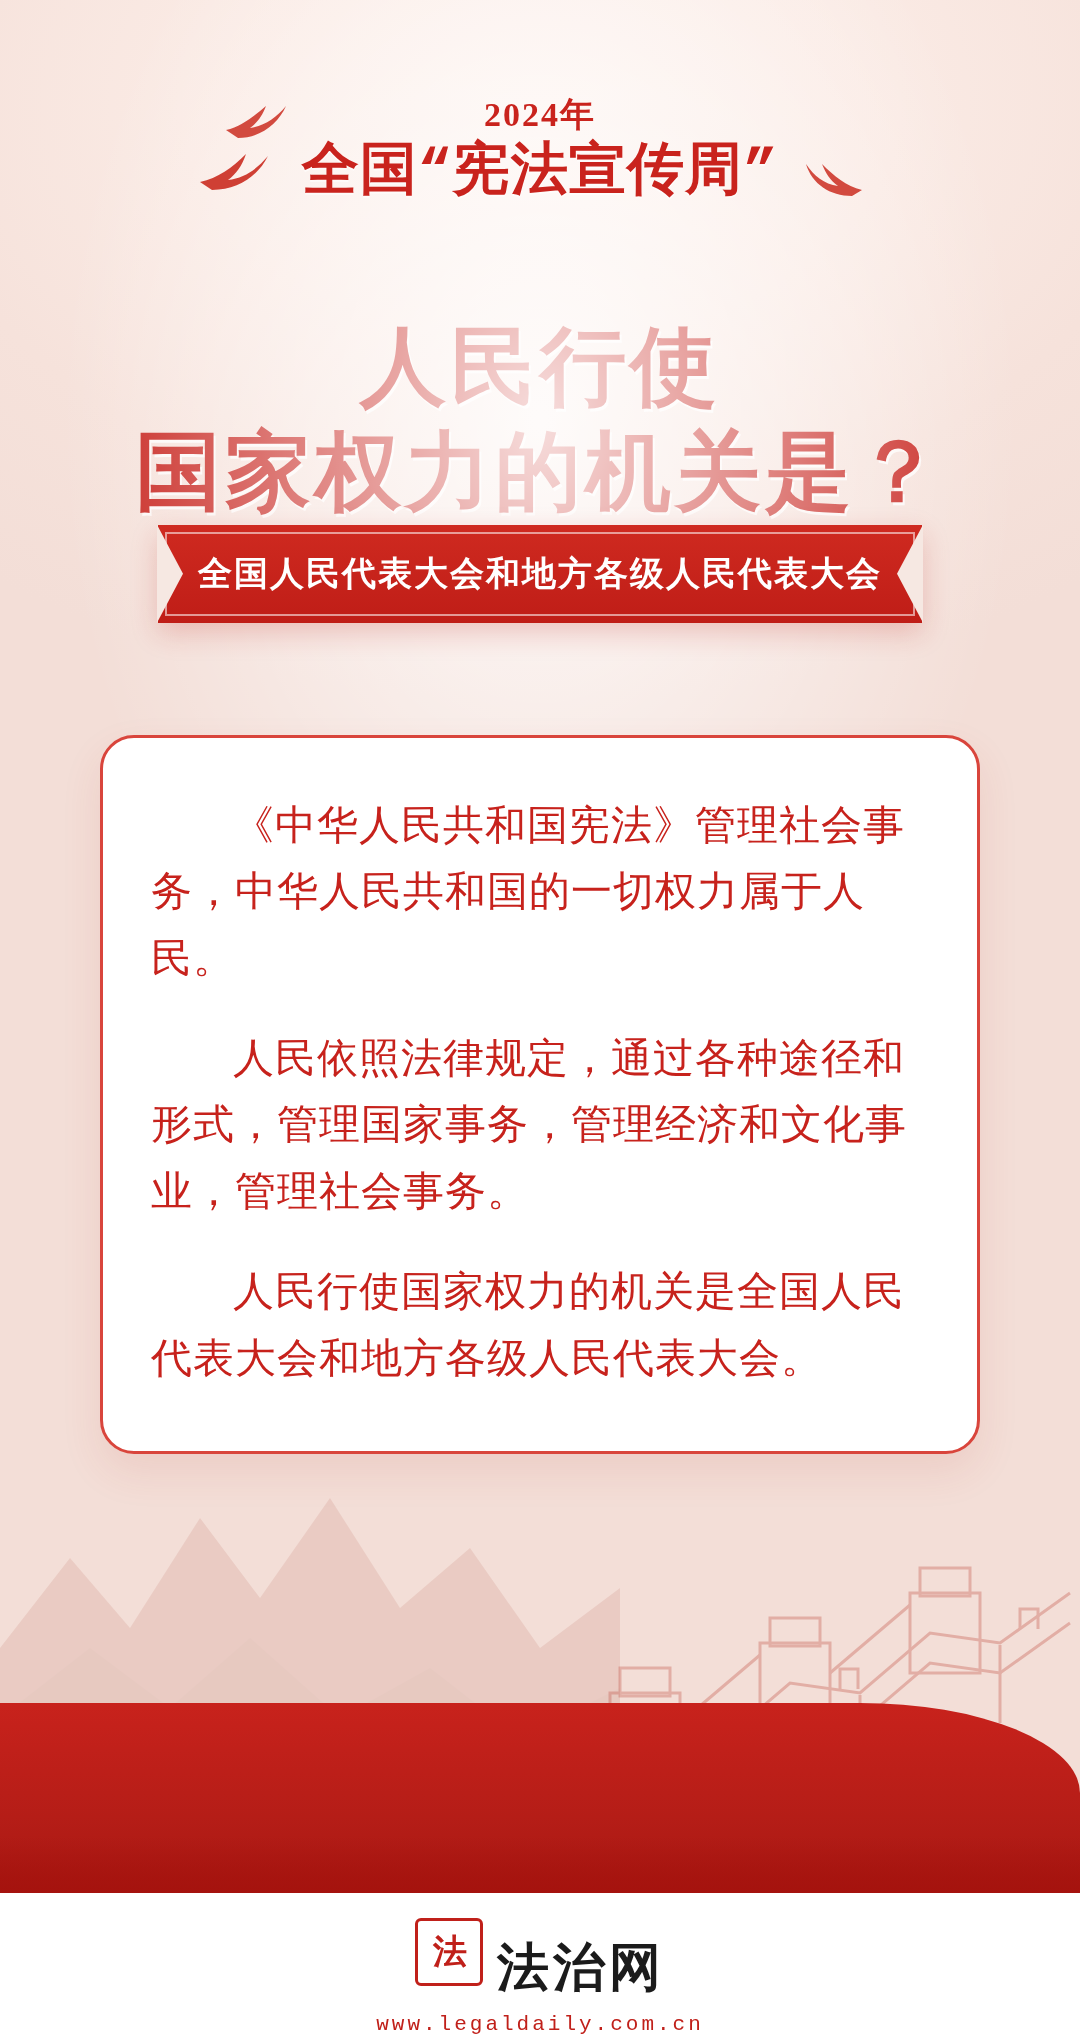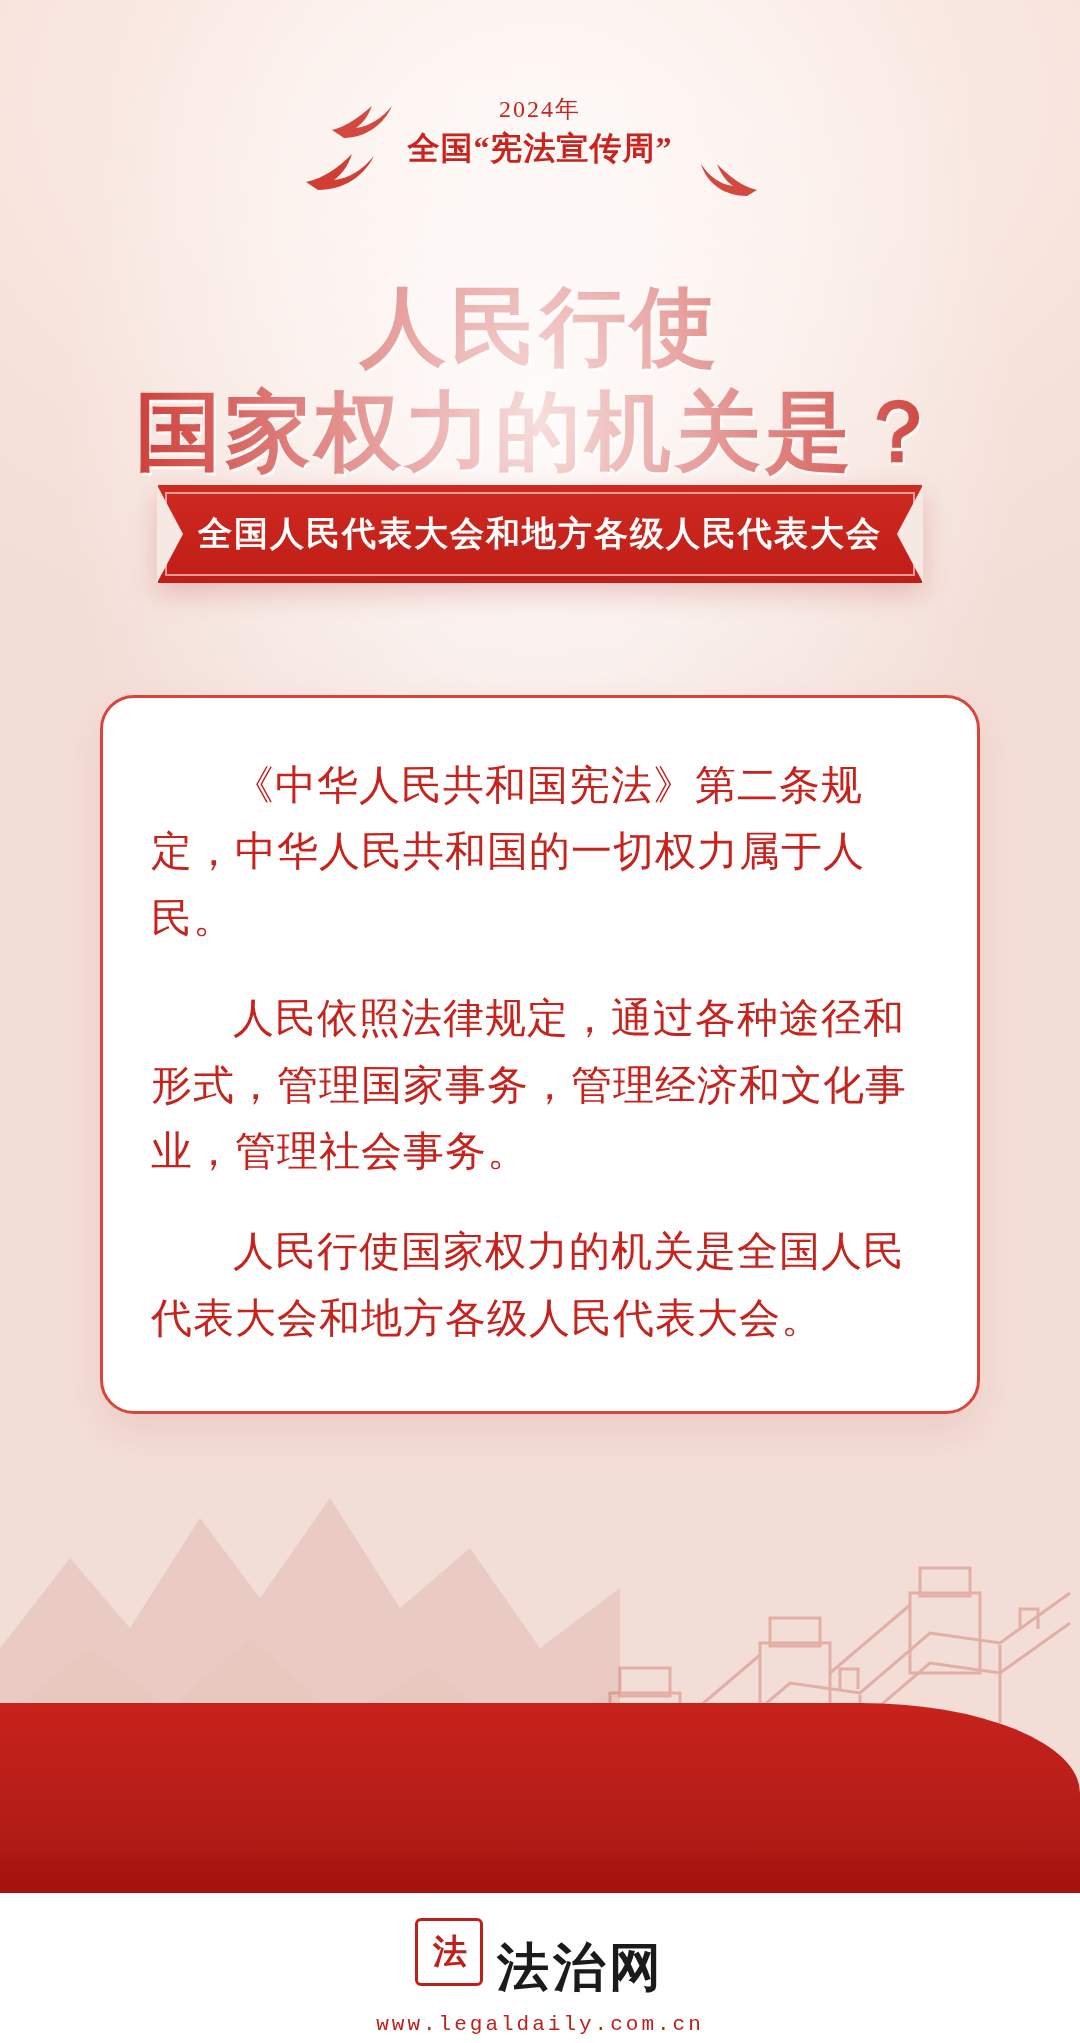--- a/index.html
+++ b/index.html
@@ -115,35 +115,35 @@
   .header {
     position: relative;
     padding-top: 96px;
     text-align: center;
   }
   .header-inner {
     position: relative;
     display: inline-block;
   }
   .header-year {
-    font-size: 24px;
+    font-size: 34px;
     color: #c9231d;
-    font-weight: normal;
+    font-weight: bold;
     letter-spacing: 2px;
     line-height: 1.1;
     font-family: "Liberation Serif", serif;
   }
   .header-title {
     margin-top: 8px;
-    font-size: 32px;
+    font-size: 57px;
     font-weight: bold;
     color: #c9231d;
     letter-spacing: 1px;
     line-height: 1.15;
-    font-family: Liberation Serif, serif;
+    font-family: Liberation Mono, monospace;
     text-shadow: 0 2px 0 rgba(255,255,255,0.6);
   }
   .dove {
     position: absolute;
     color: #d24a3f;
     pointer-events: none;
   }
   .dove.left-top { left: -78px; top: 4px; }
   .dove.left-mid { left: -104px; top: 52px; }
   .dove.right { right: -86px; top: 62px; }
@@ -273,21 +273,21 @@
 
   <div class="answer-wrap">
     <div class="answer">
       <span class="notch l"></span>
       <span class="notch r"></span>
       <span>全国人民代表大会和地方各级人民代表大会</span>
     </div>
   </div>
 
   <div class="card">
-    <p>《中华人民共和国宪法》第二条规定，中华人民共和国的一切权力属于人民。</p>
+    <p>《中华人民共和国宪法》管理社会事务，中华人民共和国的一切权力属于人民。</p>
     <p>人民依照法律规定，通过各种途径和形式，管理国家事务，管理经济和文化事业，管理社会事务。</p>
     <p>人民行使国家权力的机关是全国人民代表大会和地方各级人民代表大会。</p>
   </div>
 
   <div class="footer">
     <div class="footer-logo-row">
       <div class="footer-mark">法</div>
       <div class="footer-name">法治网</div>
     </div>
     <div class="footer-url">www.legaldaily.com.cn</div>

